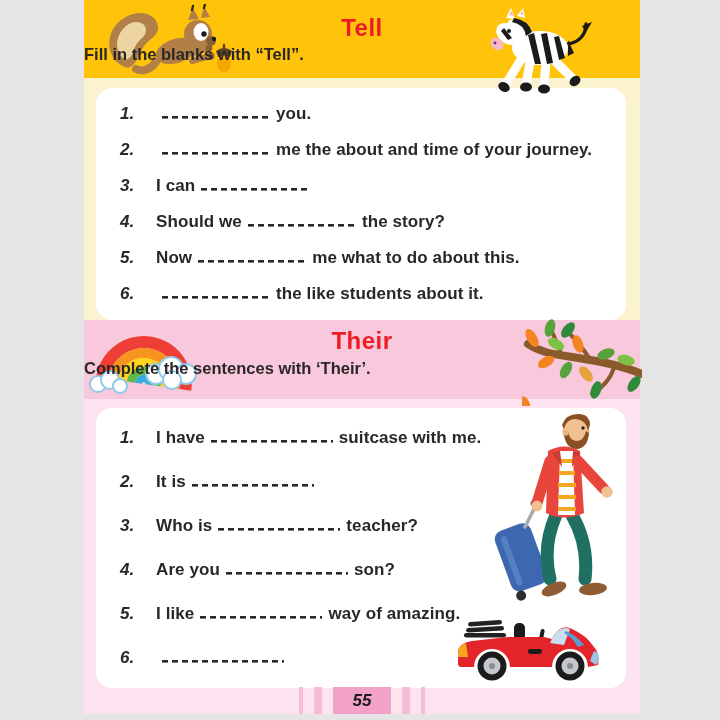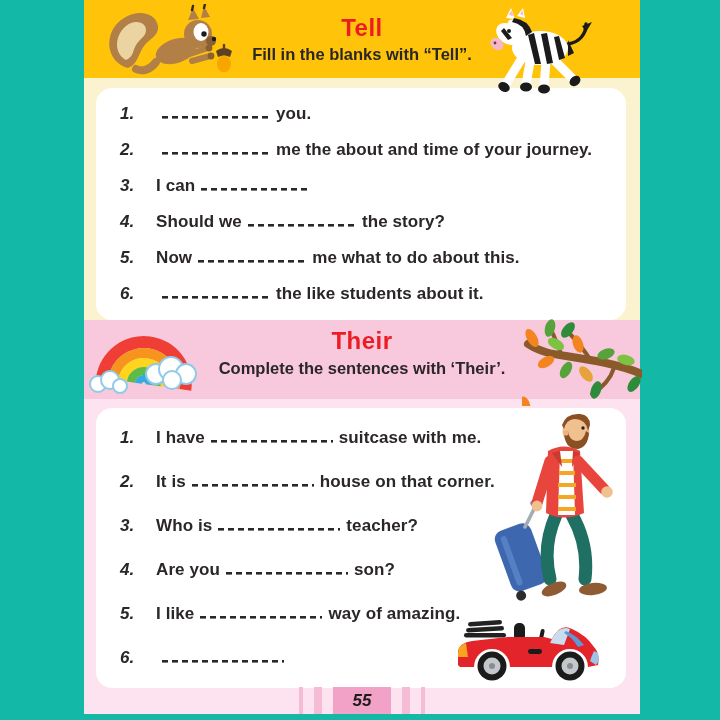--- a/index.html
+++ b/index.html
@@ -2,42 +2,42 @@
 <html><head>
 <meta charset="utf-8">
 <style>
   :root{
     --yellow:#FFC40A; --paleyellow:#FBF2CF;
     --pink:#F8C8DC;  --palepink:#FCE3EF;
     --red:#ED1C24;   --ink:#2B2627;
     --numbox:#F2A2C6; --stripe:#F6BCD6;
   }
   html,body{margin:0;padding:0}
-  .page{position:relative;width:720px;height:720px;background:#14b8a6;
+  .page{position:relative;width:720px;height:720px;background:#e5e5e5;
         font-family:"Liberation Sans",sans-serif;overflow:hidden}
   .sheet{position:absolute;left:84px;top:0;width:556px;height:714px}
   .band{position:absolute;left:0;width:100%}
   #hdr1{top:0;height:78px;background:var(--yellow)}
   #sec1{top:78px;height:250px;background:var(--paleyellow)}
   #hdr2{top:320px;height:80px;background:var(--pink)}
   #sec2{top:399px;height:315px;background:var(--palepink)}
   .card{position:absolute;background:#fff;border-radius:16px;z-index:1}
   #card1{left:12px;right:14px;top:10px;bottom:8px}
   #card2{left:12px;right:14px;top:9px;height:280px}
   .list{position:absolute;left:0;top:0;right:0;bottom:0;display:flex;flex-direction:column;
         justify-content:space-around;padding:8px 6px 8px 24px;box-sizing:border-box}
   .row{display:flex;align-items:baseline;white-space:nowrap;position:relative;z-index:3}
   .num{width:36px;flex:none;font-style:italic;font-weight:bold;font-size:17px;color:var(--ink)}
   .txt{font-weight:bold;font-size:17px;color:var(--ink);letter-spacing:.1px}
   .blank{display:inline-block;width:108px;height:11px;margin:0 6px;
          background:repeating-linear-gradient(90deg,var(--ink) 0 6px,transparent 6px 10px) left bottom/100% 2.6px no-repeat}
   #card2 .blank{width:122px}
   .hdr-title{position:absolute;left:0;width:100%;text-align:center;font-weight:bold;
              font-size:24px;color:var(--red);letter-spacing:.5px;z-index:4}
-  .hdr-sub{position:absolute;left:0;width:100%;text-align:center;font-weight:bold;
+  .hdr-sub{position:absolute;left:0;width:100%;text-align:left;font-weight:bold;
            font-size:16.5px;color:var(--ink);z-index:4}
   #hdr1 .hdr-title{top:14px}  #hdr1 .hdr-sub{top:45px}
   #hdr2 .hdr-title{top:7px}   #hdr2 .hdr-sub{top:39px}
   .illus{position:absolute;z-index:2}
   #squirrel{left:14px;top:4px}
   #zebra{right:44px;top:6px}
   #rainbow{left:0;top:2px}
   #branch{right:-2px;top:-6px}
   #man{right:20px;top:10px}
   #car{right:38px;top:210px}
@@ -198,21 +198,20 @@
           <div class="row">
             <span class="num">1.</span>
             <span class="txt">I have</span>
             <span class="blank"></span>
             <span class="txt">suitcase with me.</span>
           </div>
           <div class="row">
             <span class="num">2.</span>
             <span class="txt">It is</span>
             <span class="blank"></span>
-            <span class="txt">house on that corner.</span>
           </div>
           <div class="row">
             <span class="num">3.</span>
             <span class="txt">Who is</span>
             <span class="blank"></span>
             <span class="txt">teacher?</span>
           </div>
           <div class="row">
             <span class="num">4.</span>
             <span class="txt">Are you</span>

